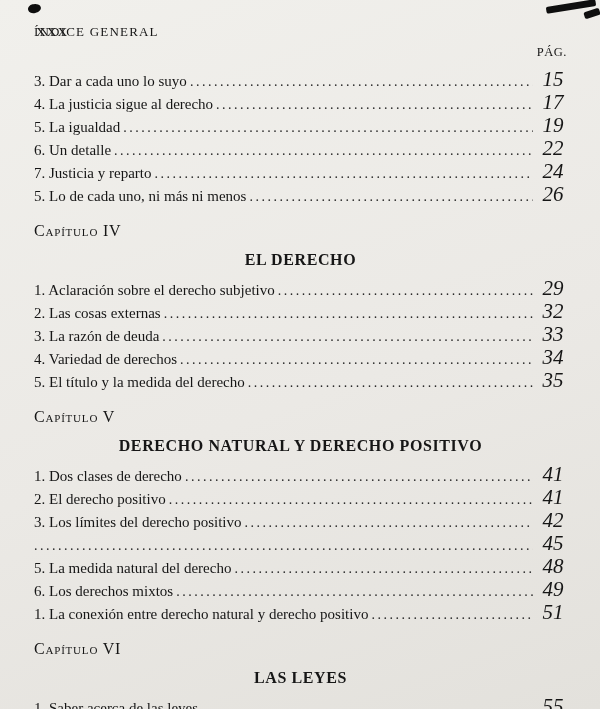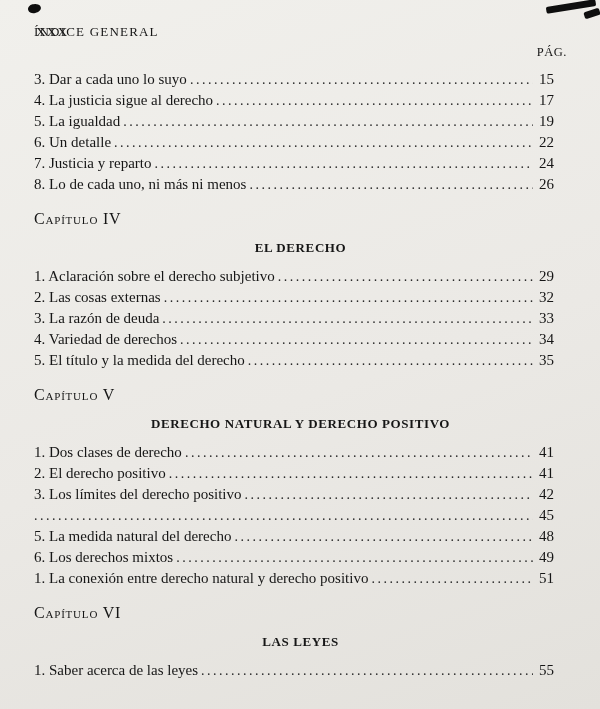--- a/index.html
+++ b/index.html
@@ -47,21 +47,21 @@
     font-weight: normal;
     font-variant: small-caps;
     font-size: 16px;
     letter-spacing: 0.8px;
     line-height: 18px;
   }
   .chapter-title {
     margin: 10px 0 0 0;
     text-align: center;
     font-weight: bold;
-    font-size: 13px;
+    font-size: 16px;
     letter-spacing: 0.6px;
     line-height: 19px;
   }
   .toc-list { margin-top: 9px; }
   .toc-row {
     display: flex;
     align-items: baseline;
     line-height: 21px;
     font-size: 15px;
     white-space: nowrap;
@@ -74,22 +74,23 @@
   }
   .dots::after {
     content: "......................................................................................................................";
     letter-spacing: 2.5px;
     font-size: 14px;
   }
   .pg {
     flex: none;
     width: 28px;
     margin-left: 6px;
-    text-align: left;
-    font-size: 15px;
+    text-align: center;
+    font-size: 21px;
+    font-style: italic;
   }
 </style>
 </head>
 <body>
 
 <div class="page">
   <div class="ink ink-left"></div>
   <div class="ink ink-right-a"></div>
   <div class="ink ink-right-b"></div>
 
@@ -128,21 +129,21 @@
     <span class="pg">22</span>
   </div>
 
   <div class="toc-row">
     <span class="label">7. Justicia y reparto</span>
     <span class="dots"></span>
     <span class="pg">24</span>
   </div>
 
   <div class="toc-row">
-    <span class="label">8. Lo de cada uno, ni más ni menos</span>
+    <span class="label">5. Lo de cada uno, ni más ni menos</span>
     <span class="dots"></span>
     <span class="pg">26</span>
   </div>
 </div>
   </section>
 
   <section class="sec">
     <h3 class="chapter">Capítulo IV</h3>
     <h2 class="chapter-title">EL DERECHO</h2>
     <div class="toc-list">

